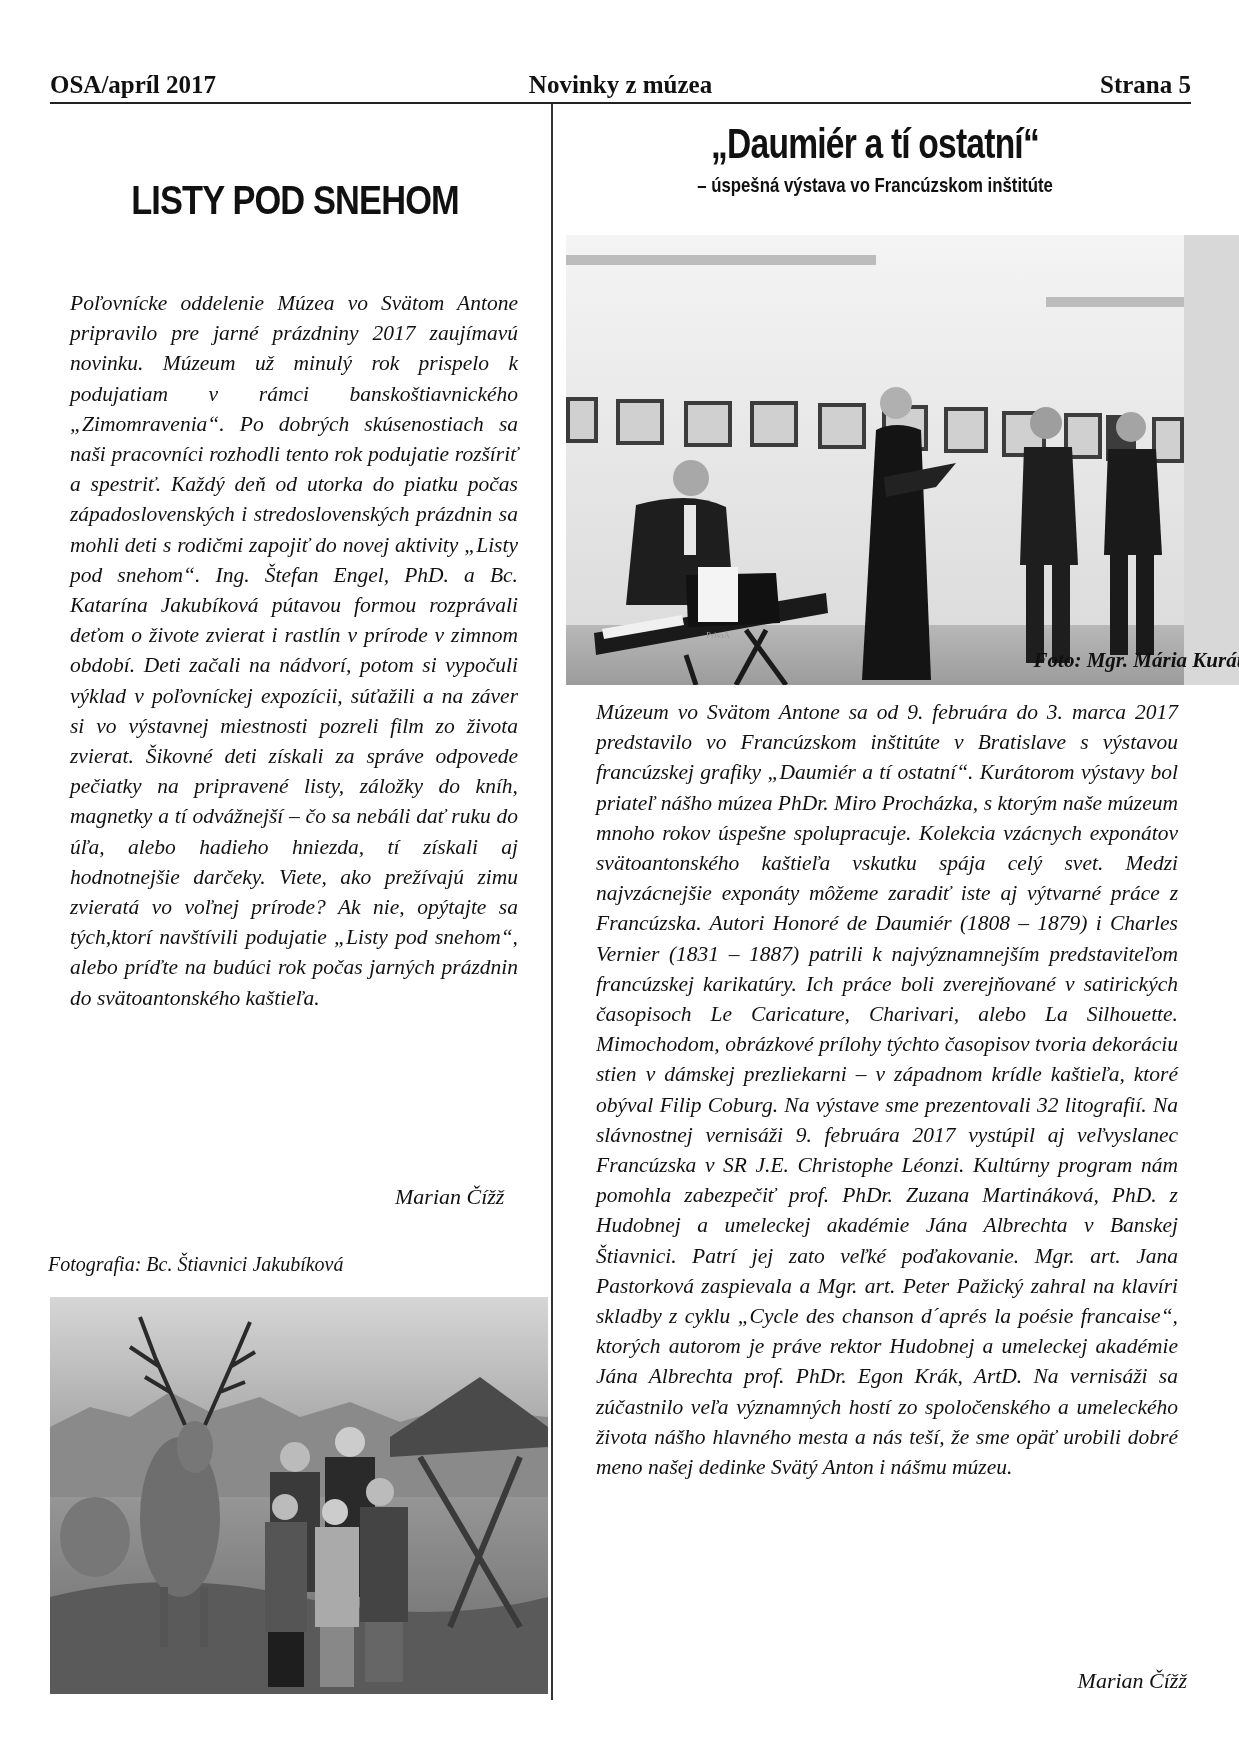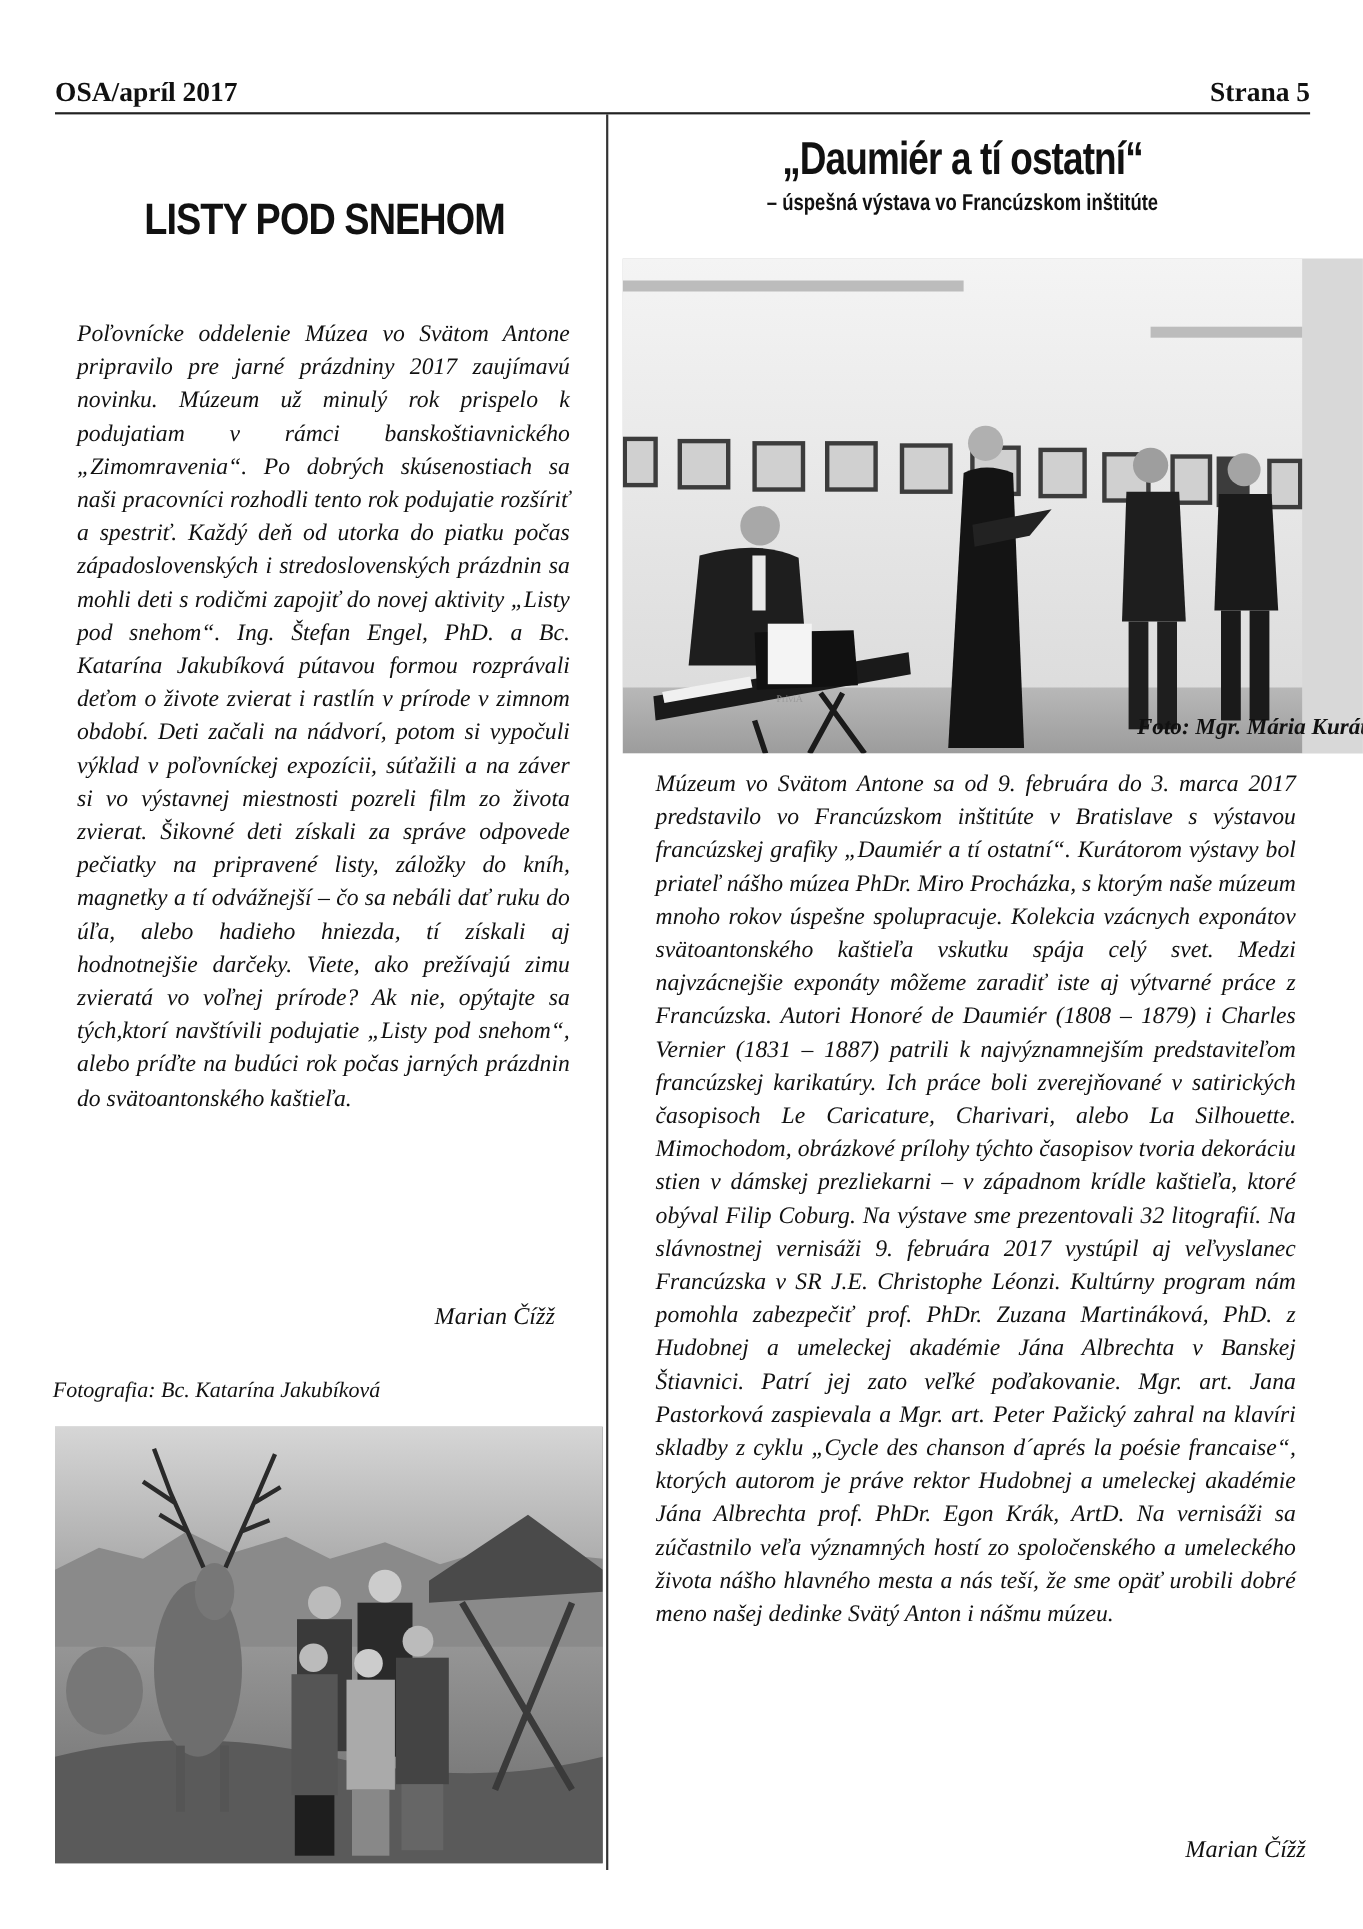--- a/index.html
+++ b/index.html
@@ -32,29 +32,30 @@
   .right-body { position: absolute; left: 596px; width: 582px; top: 697px; }
   .right-sign { position: absolute; right: 52px; top: 1668px; font-family: "Liberation Serif", serif; font-style: italic; font-size: 22px; }
 
   svg { display: block; }
 </style>
 </head>
 <body>
 
 <div class="header">
   <span class="h-left">OSA/apríl 2017</span>
+  <span class="h-center">Novinky z múzea</span>
   <span class="h-right">Strana 5</span>
 </div>
 
 <div class="col-divider"></div>
 
 <div class="left-title">LISTY POD SNEHOM</div>
 <div class="left-body body-text">Poľovnícke oddelenie Múzea vo Svätom Antone pripravilo pre jarné prázdniny 2017 zaujímavú novinku. Múzeum už minulý rok prispelo k podujatiam v rámci banskoštiavnického „Zimomravenia“. Po dobrých skúsenostiach sa naši pracovníci rozhodli tento rok podujatie rozšíriť a spestriť. Každý deň od utorka do piatku počas západoslovenských i stredoslovenských prázdnin sa mohli deti s rodičmi zapojiť do novej aktivity „Listy pod snehom“. Ing. Štefan Engel, PhD. a Bc. Katarína Jakubíková pútavou formou rozprávali deťom o živote zvierat i rastlín v prírode v zimnom období. Deti začali na nádvorí, potom si vypočuli výklad v poľovníckej expozícii, súťažili a na záver si vo výstavnej miestnosti pozreli film zo života zvierat. Šikovné deti získali za správe odpovede pečiatky na pripravené listy, záložky do kníh, magnetky a tí odvážnejší – čo sa nebáli dať ruku do úľa, alebo hadieho hniezda, tí získali aj hodnotnejšie darčeky. Viete, ako prežívajú zimu zvieratá vo voľnej prírode? Ak nie, opýtajte sa tých,ktorí navštívili podujatie „Listy pod snehom“, alebo príďte na budúci rok počas jarných prázdnin do svätoantonského kaštieľa.</div>
 <div class="left-sign">Marian Čížž</div>
-<div class="left-photo-credit">Fotografia: Bc. Katarína Jakubíková</div>
+<div class="left-photo-credit">Fotografia: Bc. Štiavnici Jakubíková</div>
 
 <div class="left-photo" title="Deti a lektori pred expozíciou s jeleňom">
   <svg width="498" height="397" viewBox="0 0 498 397">
     <defs>
       <linearGradient id="lpbg" x1="0" y1="0" x2="0" y2="1">
         <stop offset="0" stop-color="#d6d6d6"></stop>
         <stop offset="0.45" stop-color="#9a9a9a"></stop>
         <stop offset="1" stop-color="#6a6a6a"></stop>
       </linearGradient>
     </defs>

